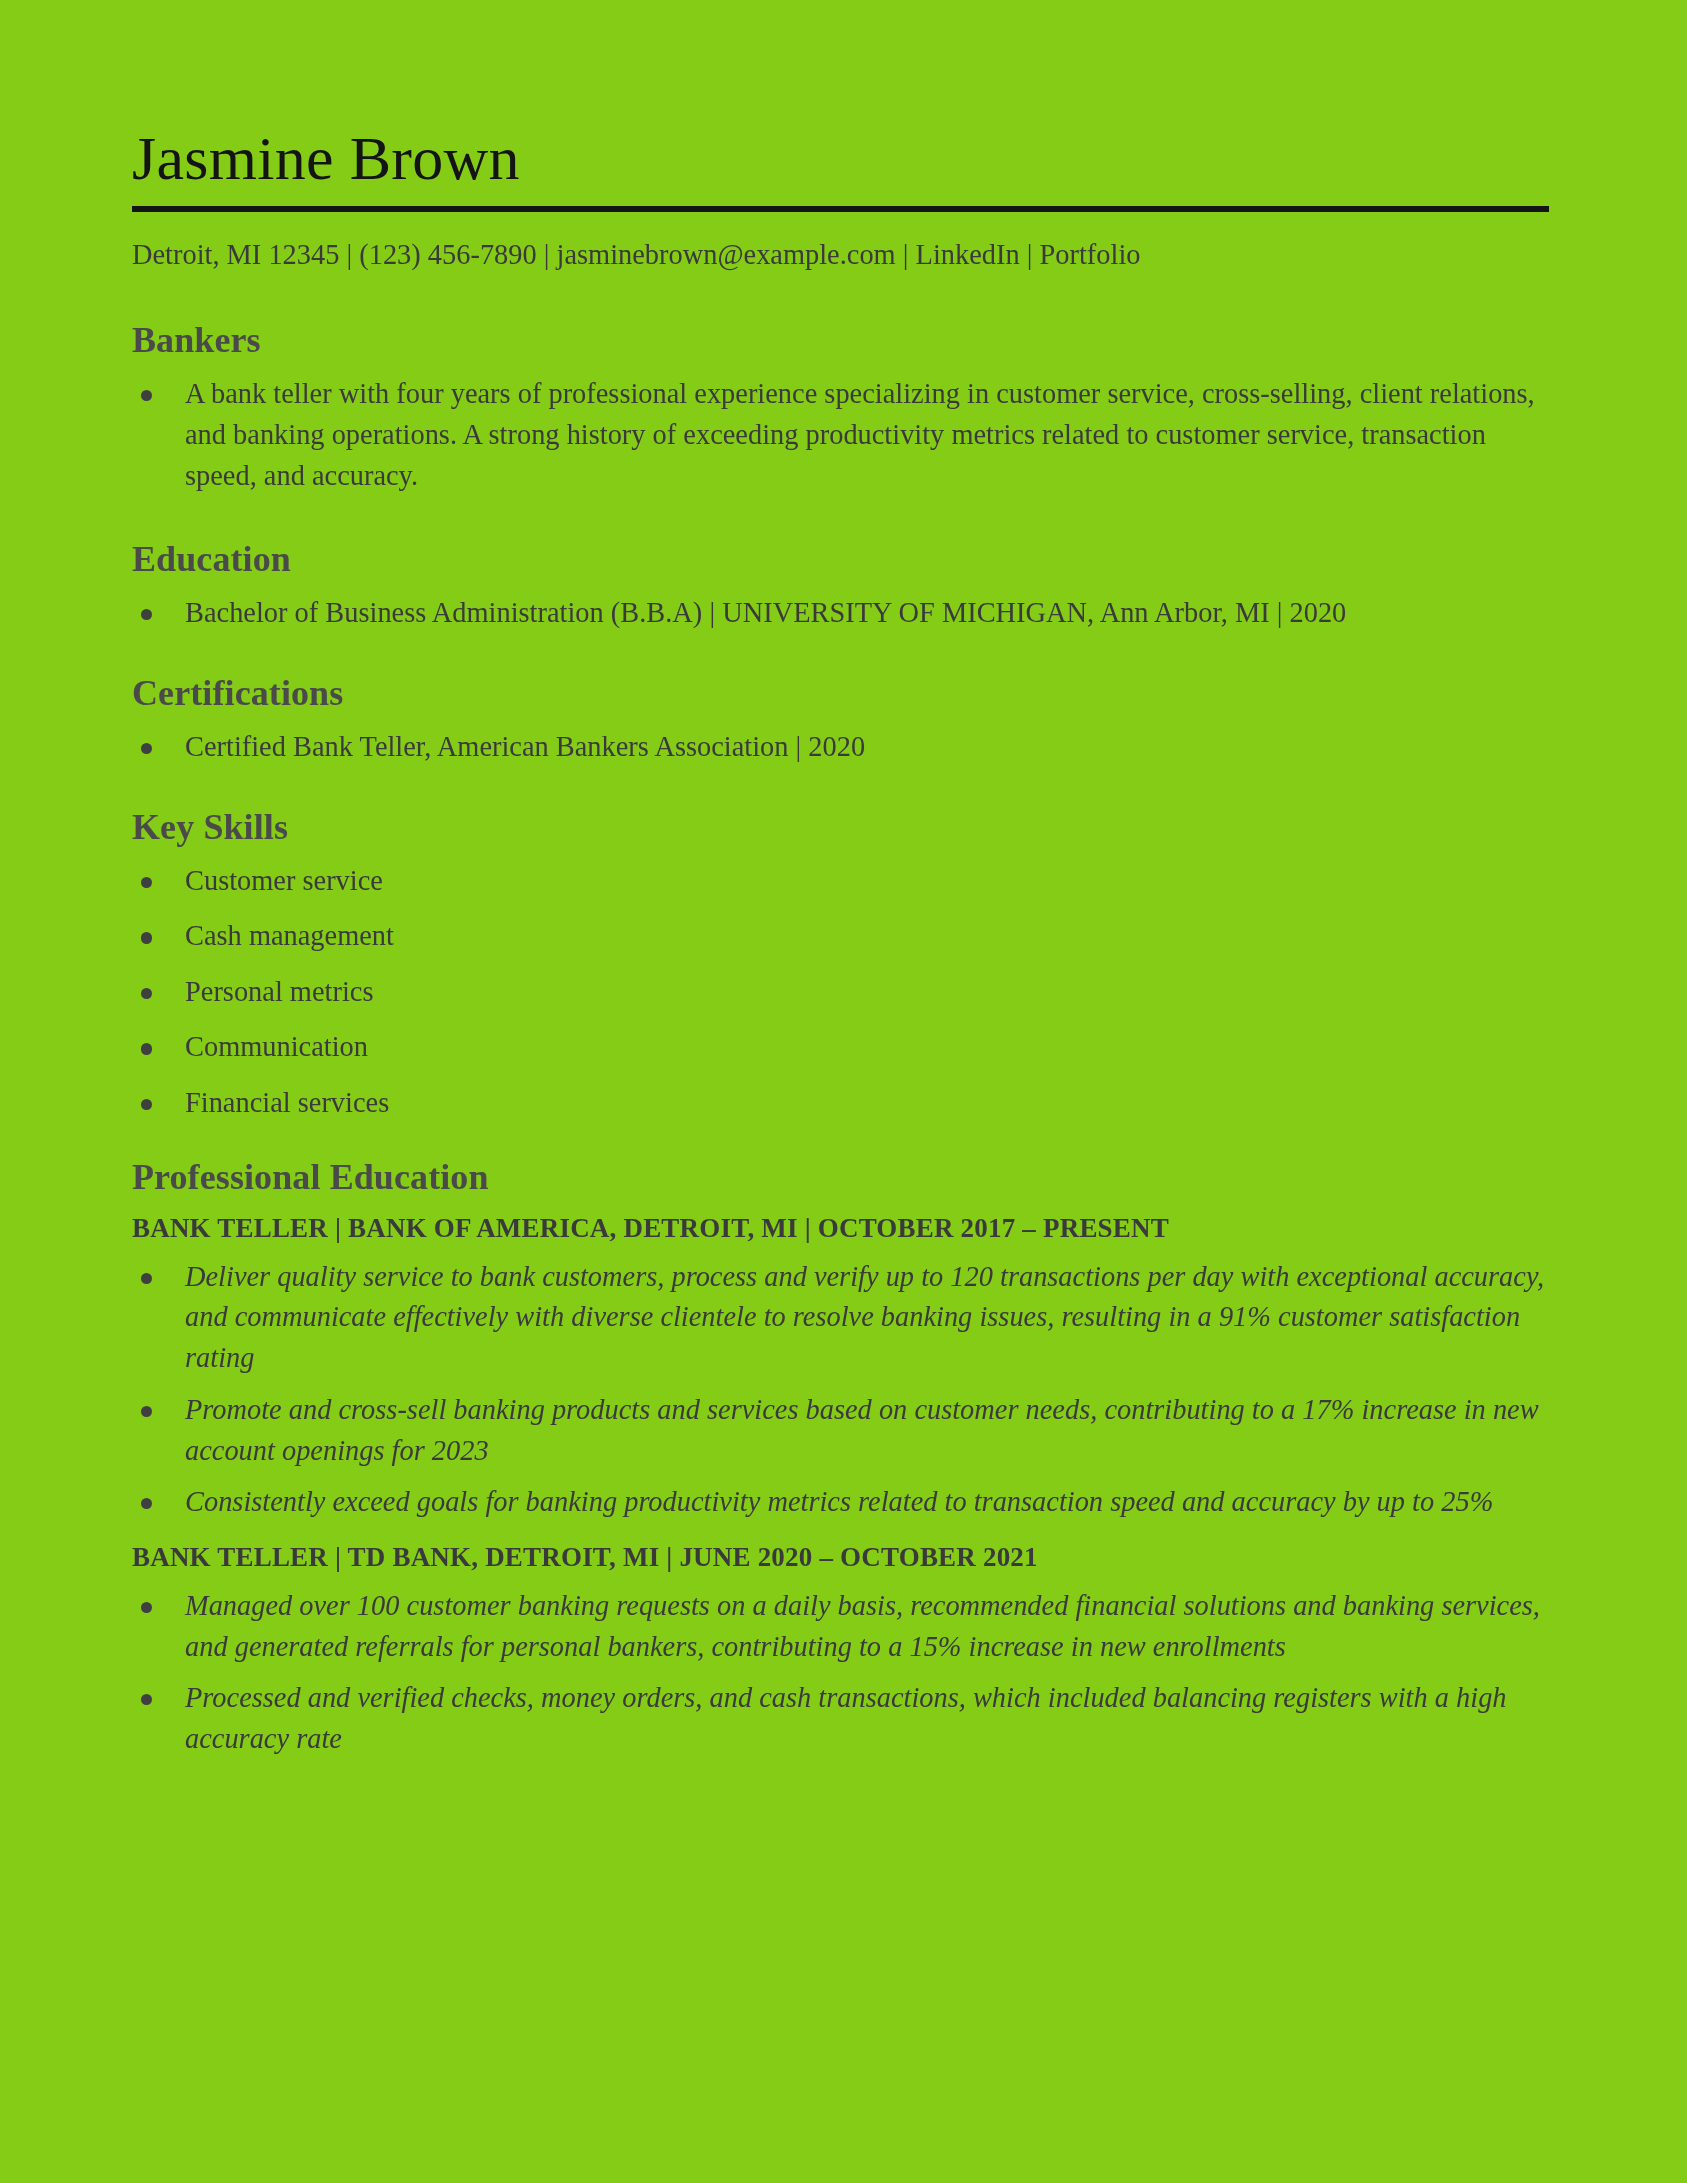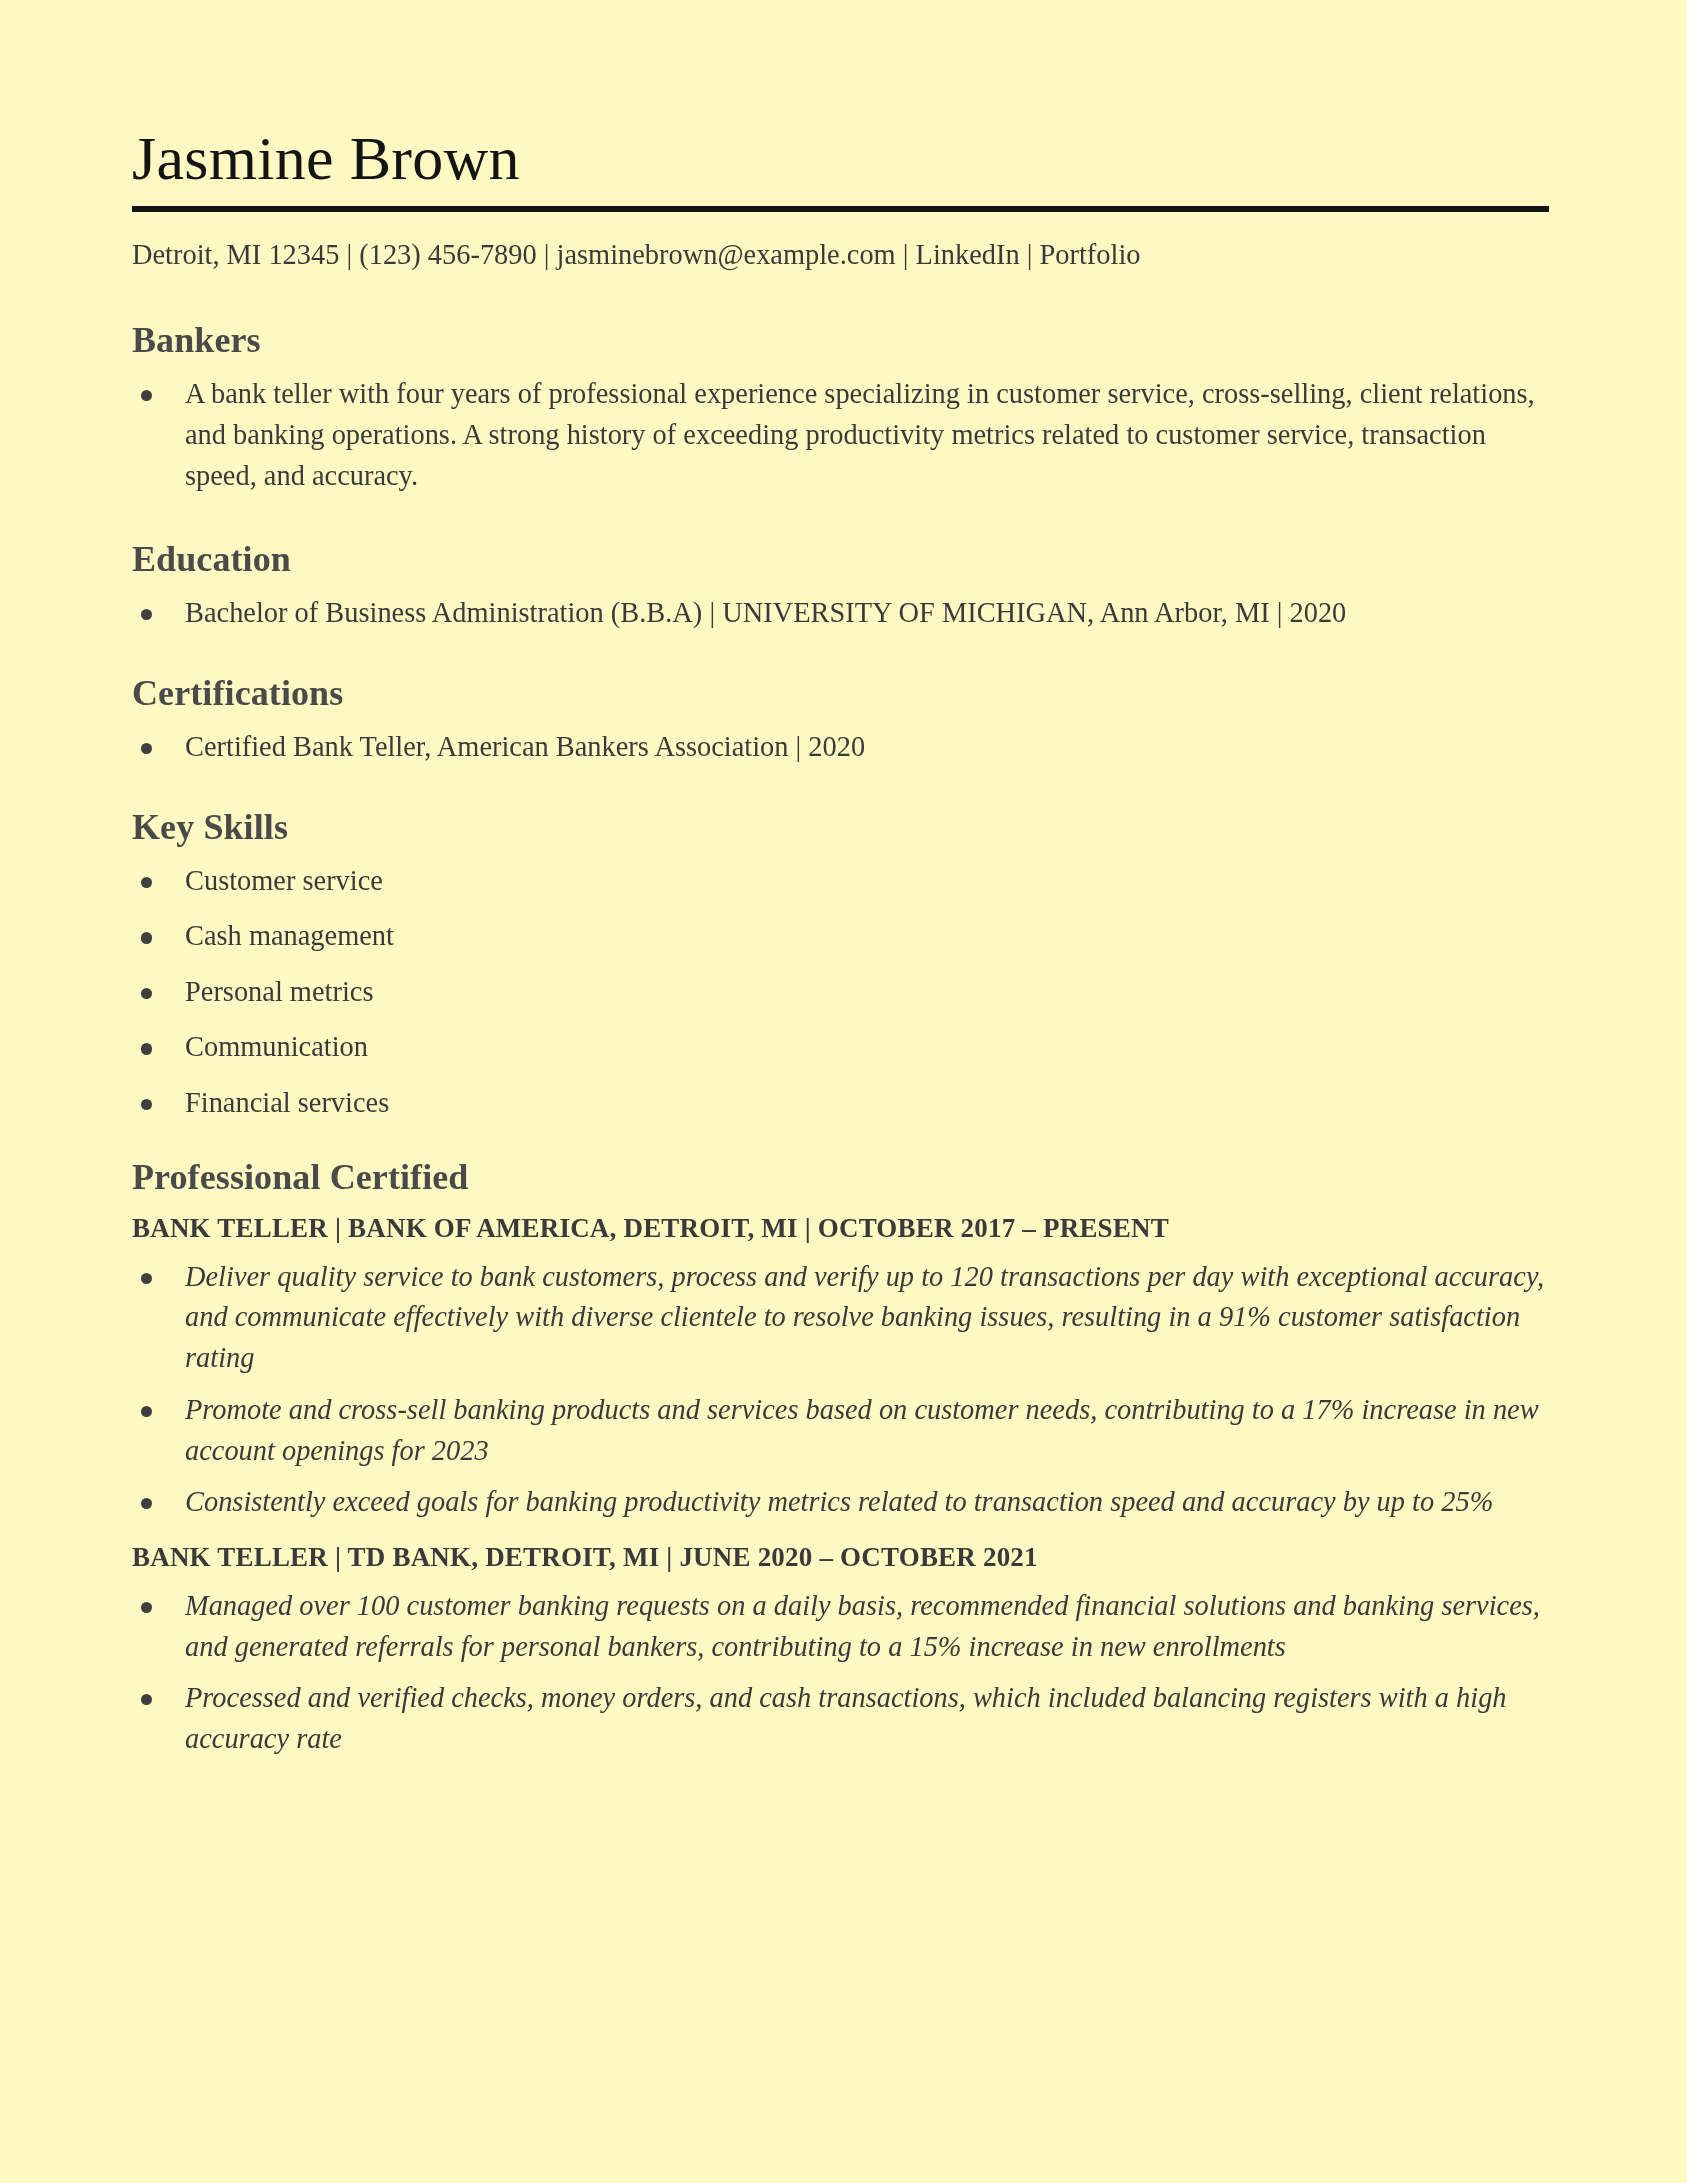--- a/index.html
+++ b/index.html
@@ -4,21 +4,21 @@
 <style>
   html, body {
     margin: 0;
     padding: 0;
     background: #ffffff;
   }
   .page {
     position: relative;
     width: 1687px;
     height: 2183px;
-    background: #fef9c3;
+    background: #84cc16;
     box-sizing: border-box;
     padding: 12px;
     font-family: "Liberation Serif", "DejaVu Serif", serif;
     overflow: hidden;
   }
   .content {
     position: absolute;
     left: 132px;
     top: 126px;
     width: 1417px;
@@ -176,21 +176,21 @@
           <span>Communication</span>
         </li>
         <li>
           <span class="dot"></span>
           <span>Financial services</span>
         </li>
       </ul>
     </div>
 
     <div class="section">
-      <div class="section-title">Professional Certified</div>
+      <div class="section-title">Professional Education</div>
 
       <div class="job">
         <div class="job-title">BANK TELLER | BANK OF AMERICA, DETROIT, MI | OCTOBER 2017 – PRESENT</div>
         <ul class="bullets">
           <li>
             <span class="dot"></span>
             <span>Deliver quality service to bank customers, process and verify up to 120 transactions per day with exceptional accuracy, and communicate effectively with diverse clientele to resolve banking issues, resulting in a 91% customer satisfaction rating</span>
           </li>
           <li>
             <span class="dot"></span>

